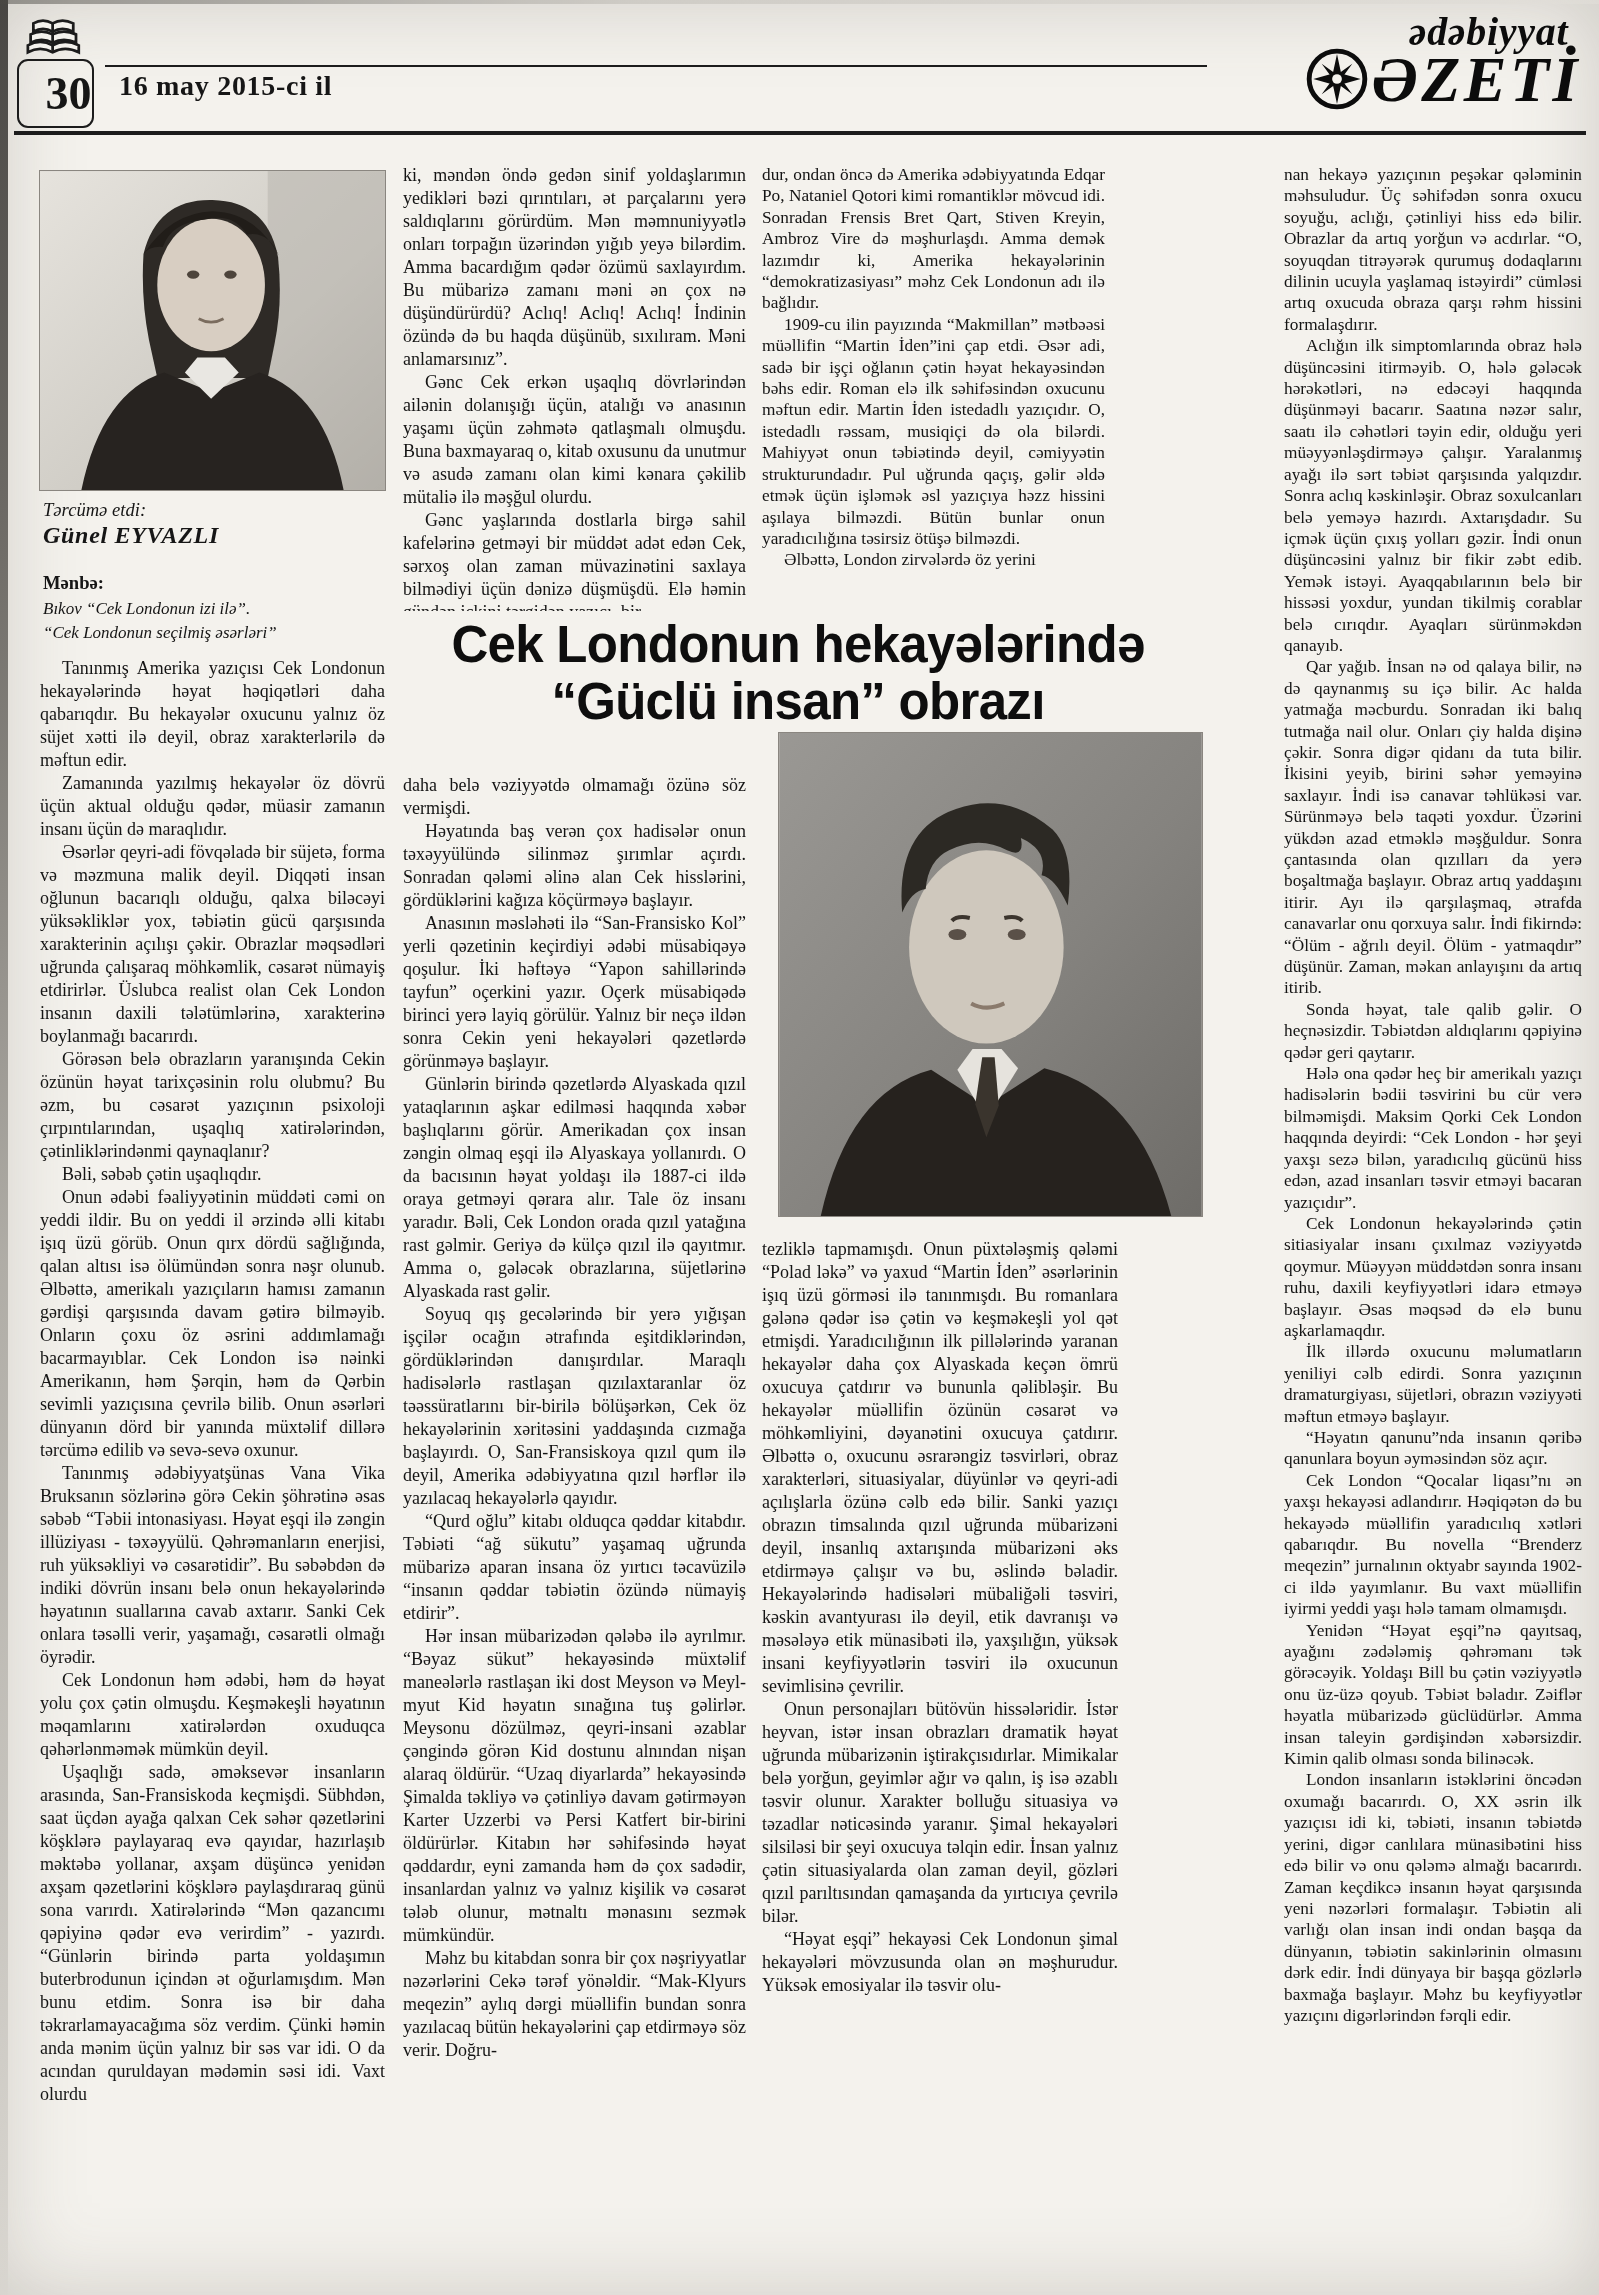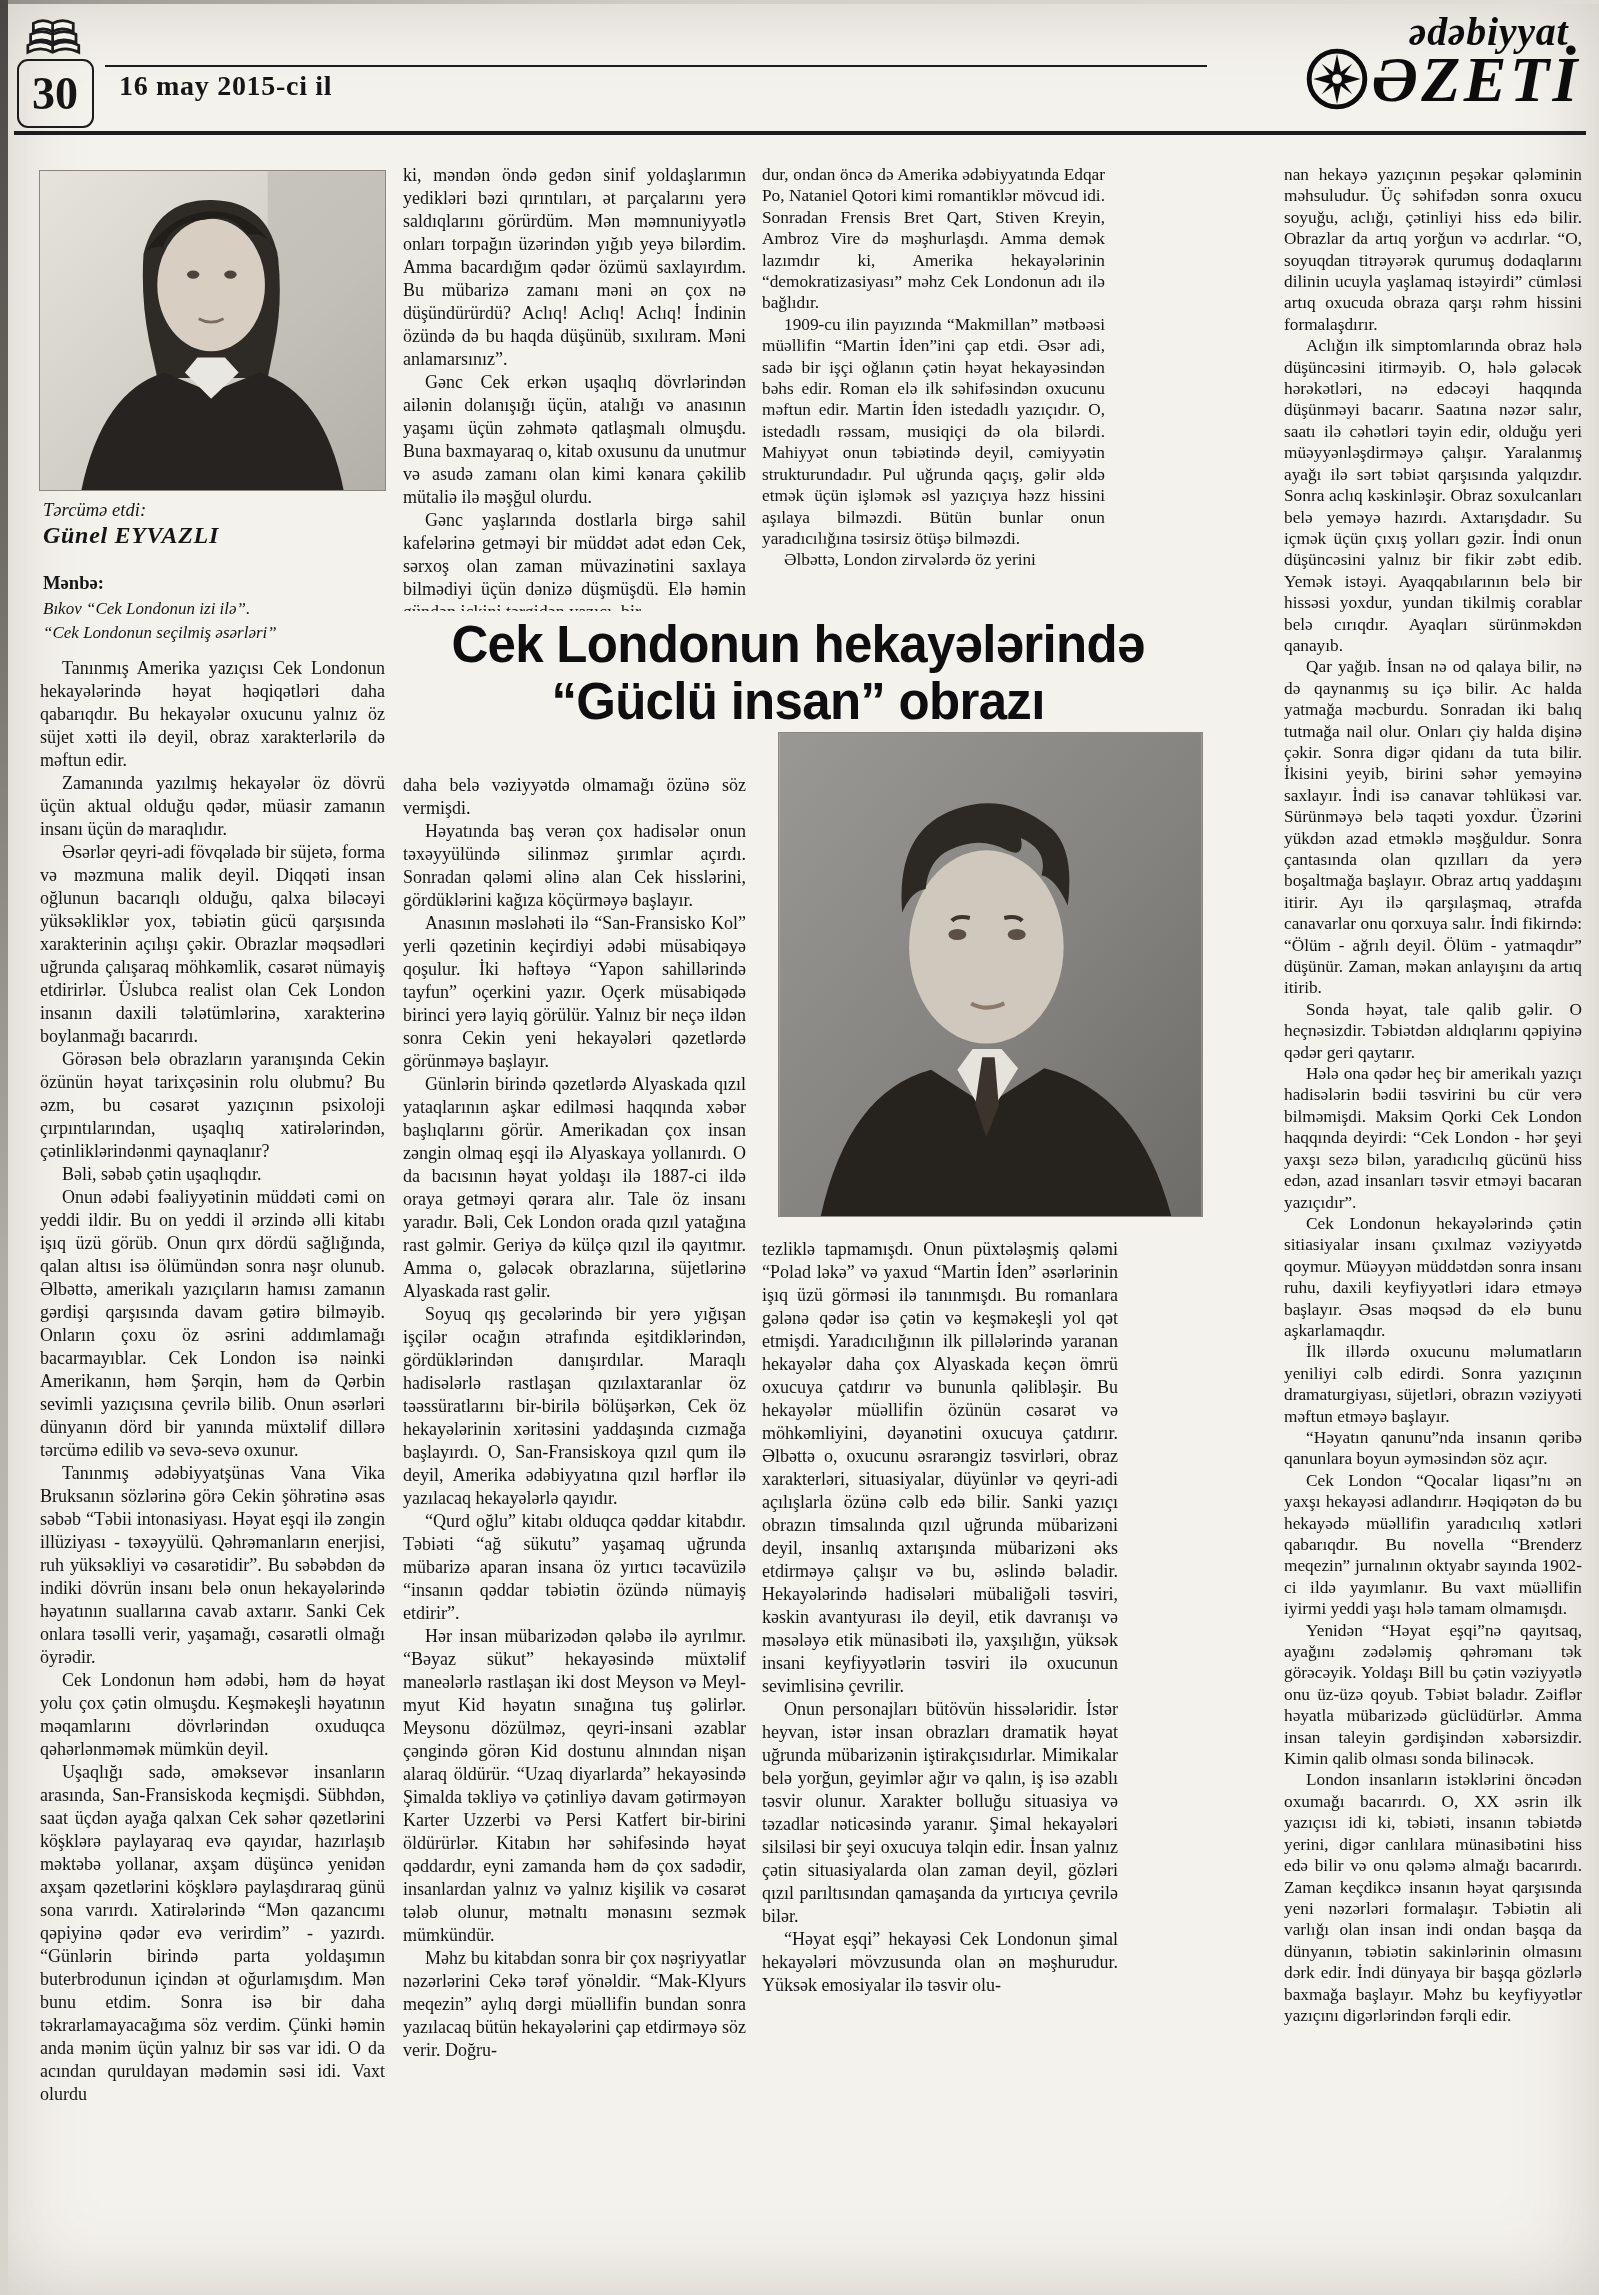--- a/index.html
+++ b/index.html
@@ -12,21 +12,21 @@
   .abs { position:absolute; }
 
   
   .scan-edge-left { left:0; top:0; width:8.3px; height:100%;
     background:linear-gradient(180deg,#2e2c29 0%,#57544f 22%,#a7a49d 55%,#d8d5cf 100%); opacity:.85; }
   .scan-edge-top { left:0; top:0; width:100%; height:4.1px;
     background:linear-gradient(90deg,#4a4843,#bdbab3 40%, #e3e0da); opacity:.5; }
 
   
   .pagenum-box { left:16.6px; top:59px; width:73px; height:65px; border:2.8px solid #1c1c1c; border-radius:11px;
-    display:flex; align-items:center; justify-content:center; }
+    display:flex; align-items:center; justify-content:flex-end; }
   .pagenum { font-size:46px; font-weight:bold; line-height:1; }
   .date-line { left:119px; top:70px; font-size:28px; font-weight:bold; letter-spacing:0.7px; }
   .rule-thin { left:105px; top:65px; width:1102px; height:2.1px; background:#1c1c1c; }
   .rule-thick { left:14px; top:131px; width:1572px; height:3.5px; background:#1c1c1c; }
 
   .masthead { right:18px; top:12.4px; text-align:left; color:#0c0c0c; }
   .mast1 { font-style:italic; font-weight:bold; font-size:40px; line-height:1; margin:0 0 -5.5px 104px; letter-spacing:0.7px; }
   .mast2 { display:flex; align-items:center; gap:2.8px; }
   .mast2-text { font-style:italic; font-weight:bold; font-size:64px; line-height:1; letter-spacing:3.5px; }
 
@@ -124,21 +124,21 @@
     </div>
 
   <div class="abs copy" style="left:40px; top:657px; width:345px; height:1609px;">
       <p>Tanınmış Amerika yazıçısı Cek Londonun hekayələrində həyat həqiqətləri daha qabarıqdır. Bu hekayələr oxucunu yalnız öz süjet xətti ilə deyil, obraz xarakterlərilə də məftun edir.</p>
       <p>Zamanında yazılmış hekayələr öz dövrü üçün aktual olduğu qədər, müasir zamanın insanı üçün də maraqlıdır.</p>
       <p>Əsərlər qeyri-adi fövqəladə bir süjetə, forma və məzmuna malik deyil. Diqqəti insan oğlunun bacarıqlı olduğu, qalxa biləcəyi yüksəkliklər yox, təbiətin gücü qarşısında xarakterinin açılışı çəkir. Obrazlar məqsədləri uğrunda çalışaraq möhkəmlik, cəsarət nümayiş etdirirlər. Üslubca realist olan Cek London insanın daxili tələtümlərinə, xarakterinə boylanmağı bacarırdı.</p>
       <p>Görəsən belə obrazların yaranışında Cekin özünün həyat tarixçəsinin rolu olubmu? Bu əzm, bu cəsarət yazıçının psixoloji çırpıntılarından, uşaqlıq xatirələrindən, çətinliklərindənmi qaynaqlanır?</p>
       <p>Bəli, səbəb çətin uşaqlıqdır.</p>
       <p>Onun ədəbi fəaliyyətinin müddəti cəmi on yeddi ildir. Bu on yeddi il ərzində əlli kitabı işıq üzü görüb. Onun qırx dördü sağlığında, qalan altısı isə ölümündən sonra nəşr olunub. Əlbəttə, amerikalı yazıçıların hamısı zamanın gərdişi qarşısında davam gətirə bilməyib. Onların çoxu öz əsrini addımlamağı bacarmayıblar. Cek London isə nəinki Amerikanın, həm Şərqin, həm də Qərbin sevimli yazıçısına çevrilə bilib. Onun əsərləri dünyanın dörd bir yanında müxtəlif dillərə tərcümə edilib və sevə-sevə oxunur.</p>
       <p>Tanınmış ədəbiyyatşünas Vana Vika Bruksanın sözlərinə görə Cekin şöhrətinə əsas səbəb “Təbii intonasiyası. Həyat eşqi ilə zəngin illüziyası - təxəyyülü. Qəhrəmanların enerjisi, ruh yüksəkliyi və cəsarətidir”. Bu səbəbdən də indiki dövrün insanı belə onun hekayələrində həyatının suallarına cavab axtarır. Sanki Cek onlara təsəlli verir, yaşamağı, cəsarətli olmağı öyrədir.</p>
-      <p>Cek Londonun həm ədəbi, həm də həyat yolu çox çətin olmuşdu. Keşməkeşli həyatının məqamlarını dövrlərindən oxuduqca qəhərlənməmək mümkün deyil.</p>
+      <p>Cek Londonun həm ədəbi, həm də həyat yolu çox çətin olmuşdu. Keşməkeşli həyatının məqamlarını xatirələrdən oxuduqca qəhərlənməmək mümkün deyil.</p>
       <p>Uşaqlığı sadə, əməksevər insanların arasında, San-Fransiskoda keçmişdi. Sübhdən, saat üçdən ayağa qalxan Cek səhər qəzetlərini köşklərə paylayaraq evə qayıdar, hazırlaşıb məktəbə yollanar, axşam düşüncə yenidən axşam qəzetlərini köşklərə paylaşdıraraq günü sona varırdı. Xatirələrində “Mən qazancımı qəpiyinə qədər evə verirdim” - yazırdı. “Günlərin birində parta yoldaşımın buterbrodunun içindən ət oğurlamışdım. Mən bunu etdim. Sonra isə bir daha təkrarlamayacağıma söz verdim. Çünki həmin anda mənim üçün yalnız bir səs var idi. O da acından quruldayan mədəmin səsi idi. Vaxt olurdu</p>
     </div>
 
   <div class="abs copy cont" style="left:403px; top:164px; width:343px; height:447px;">
       <p>ki, məndən öndə gedən sinif yoldaşlarımın yedikləri bəzi qırıntıları, ət parçalarını yerə saldıqlarını görürdüm. Mən məmnuniyyətlə onları torpağın üzərindən yığıb yeyə bilərdim. Amma bacardığım qədər özümü saxlayırdım. Bu mübarizə zamanı məni ən çox nə düşündürürdü? Aclıq! Aclıq! Aclıq! İndinin özündə də bu haqda düşünüb, sıxılıram. Məni anlamarsınız”.</p>
       <p>Gənc Cek erkən uşaqlıq dövrlərindən ailənin dolanışığı üçün, atalığı və anasının yaşamı üçün zəhmətə qatlaşmalı olmuşdu. Buna baxmayaraq o, kitab oxusunu da unutmur və asudə zamanı olan kimi kənara çəkilib mütaliə ilə məşğul olurdu.</p>
       <p>Gənc yaşlarında dostlarla birgə sahil kafelərinə getməyi bir müddət adət edən Cek, sərxoş olan zaman müvazinətini saxlaya bilmədiyi üçün dənizə düşmüşdü. Elə həmin gündən içkini tərgidən yazıçı, bir</p>
     </div>
 
   <div class="abs copy copy-sm cont" style="left:762px; top:164px; width:343px; height:445px;">

